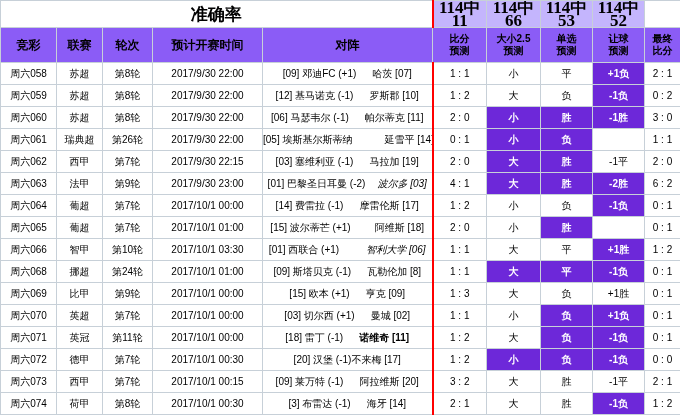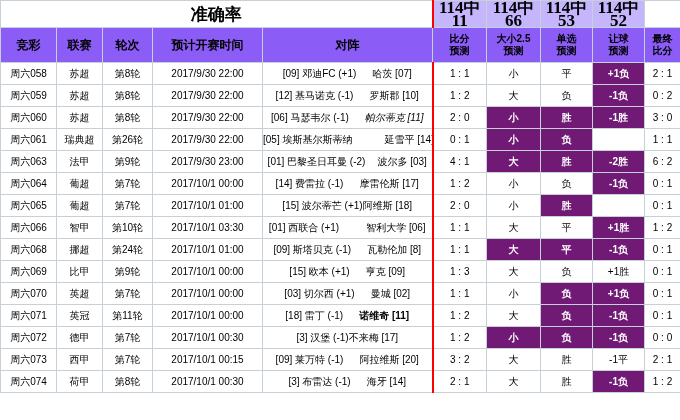--- a/index.html
+++ b/index.html
@@ -8,21 +8,21 @@
     background:#ffffff;
     font-family:"Liberation Sans","DejaVu Sans",sans-serif;
     font-size:10px;color:#000;
   }
   table{border-collapse:collapse;table-layout:fixed;width:680px;}
   td,th{border:1px solid #c7d0d8;padding:0;text-align:center;vertical-align:middle;overflow:hidden;white-space:nowrap;}
   .title-row td{height:26px;font-size:17px;font-weight:bold;}
   .hdr-row td{height:34px;font-size:12px;font-weight:bold;background:#8b5cf6;}
   .hdr-row td.sub{font-size:10px;font-weight:bold;line-height:12px;margin-top:26px;}
   .data-row td{height:21px;font-size:10px;}
-  .red{background:#701a75;color:#ffffff;font-weight:bold;}
+  .red{background:#6d28d9;color:#ffffff;font-weight:bold;}
   .whitebg{background:#ffffff;}
   .topnum{font-size:12px;font-weight:bold;background:#c4b5fd;line-height:13px;font-family:Liberation Serif, serif;}
   .match{text-align:center;font-size:10px;}
   .sep-left{border-left:2px solid #ff0000;}
 </style>
 </head>
 <body>
 
 <table>
   <colgroup>
@@ -112,45 +112,57 @@
         <td>大</td>
         <td>负</td>
         <td class="red">-1负</td>
         <td>0 : 2</td>
       </tr>
       <tr class="data-row">
         <td>周六060</td>
         <td>苏超</td>
         <td>第8轮</td>
         <td>2017/9/30 22:00</td>
-        <td class="match"><span>[06] 马瑟韦尔 (-1)</span><span style="margin-left: 16px; font-style: italic;">帕尔蒂克 [11]</span></td>
+        <td class="match"><span>[06] 马瑟韦尔 (-1)</span><span style="margin-left: 16px;">帕尔蒂克 [11]</span></td>
         <td class="sep-left">2 : 0</td>
         <td class="red">小</td>
         <td class="red">胜</td>
         <td class="red">-1胜</td>
         <td>3 : 0</td>
       </tr>
       <tr class="data-row">
         <td>周六061</td>
         <td>瑞典超</td>
         <td>第26轮</td>
         <td>2017/9/30 22:00</td>
         <td class="match"><span>[05] 埃斯基尔斯蒂纳</span><span style="margin-left: 32px;">延雪平 [14]</span></td>
         <td class="sep-left">0 : 1</td>
         <td class="red">小</td>
         <td class="red">负</td>
         <td></td>
         <td>1 : 1</td>
+      </tr>
+      <tr class="data-row">
+        <td>周六062</td>
+        <td>西甲</td>
+        <td>第7轮</td>
+        <td>2017/9/30 22:15</td>
+        <td class="match"><span>[03] 塞维利亚 (-1)</span><span style="margin-left: 16px;">马拉加 [19]</span></td>
+        <td class="sep-left">2 : 0</td>
+        <td class="red">大</td>
+        <td class="red">胜</td>
+        <td>-1平</td>
+        <td>2 : 0</td>
       </tr>
       <tr class="data-row">
         <td>周六063</td>
         <td>法甲</td>
         <td>第9轮</td>
         <td>2017/9/30 23:00</td>
-        <td class="match"><span>[01] 巴黎圣日耳曼 (-2)</span><span style="margin-left: 12px;">波尔多 [03]</span></td>
+        <td class="match"><span>[01] 巴黎圣日耳曼 (-2)</span><span style="margin-left: 12px; font-style: italic;">波尔多 [03]</span></td>
         <td class="sep-left">4 : 1</td>
         <td class="red">大</td>
         <td class="red">胜</td>
         <td class="red">-2胜</td>
         <td>6 : 2</td>
       </tr>
       <tr class="data-row">
         <td>周六064</td>
         <td>葡超</td>
         <td>第7轮</td>
@@ -160,33 +172,33 @@
         <td>小</td>
         <td>负</td>
         <td class="red">-1负</td>
         <td>0 : 1</td>
       </tr>
       <tr class="data-row">
         <td>周六065</td>
         <td>葡超</td>
         <td>第7轮</td>
         <td>2017/10/1 01:00</td>
-        <td class="match"><span>[15] 波尔蒂芒 (+1)</span><span style="">阿维斯 [18]</span></td>
+        <td class="match"><span>[15] 波尔蒂芒 (+1)</span><span style=" padding-left: 24px;">阿维斯 [18]</span></td>
         <td class="sep-left">2 : 0</td>
         <td>小</td>
         <td class="red">胜</td>
         <td></td>
         <td>0 : 1</td>
       </tr>
       <tr class="data-row">
         <td>周六066</td>
         <td>智甲</td>
         <td>第10轮</td>
         <td>2017/10/1 03:30</td>
-        <td class="match"><span>[01] 西联合 (+1)</span><span style="margin-left: 27px;">智利大学 [06]</span></td>
+        <td class="match"><span>[01] 西联合 (+1)</span><span style="margin-left: 27px; font-style: italic;">智利大学 [06]</span></td>
         <td class="sep-left">1 : 1</td>
         <td>大</td>
         <td>平</td>
         <td class="red">+1胜</td>
         <td>1 : 2</td>
       </tr>
       <tr class="data-row">
         <td>周六068</td>
         <td>挪超</td>
         <td>第24轮</td>
@@ -232,21 +244,21 @@
         <td>大</td>
         <td class="red">负</td>
         <td class="red">-1负</td>
         <td>0 : 1</td>
       </tr>
       <tr class="data-row">
         <td>周六072</td>
         <td>德甲</td>
         <td>第7轮</td>
         <td>2017/10/1 00:30</td>
-        <td class="match"><span>[3] 汉堡 (-1)</span><span style="margin-left: 0;">不来梅 [17]</span></td>
+        <td class="match"><span>[20] 汉堡 (-1)</span><span style="margin-left: 0;">不来梅 [17]</span></td>
         <td class="sep-left">1 : 2</td>
         <td class="red">小</td>
         <td class="red">负</td>
         <td class="red">-1负</td>
         <td>0 : 0</td>
       </tr>
       <tr class="data-row">
         <td>周六073</td>
         <td>西甲</td>
         <td>第7轮</td>

